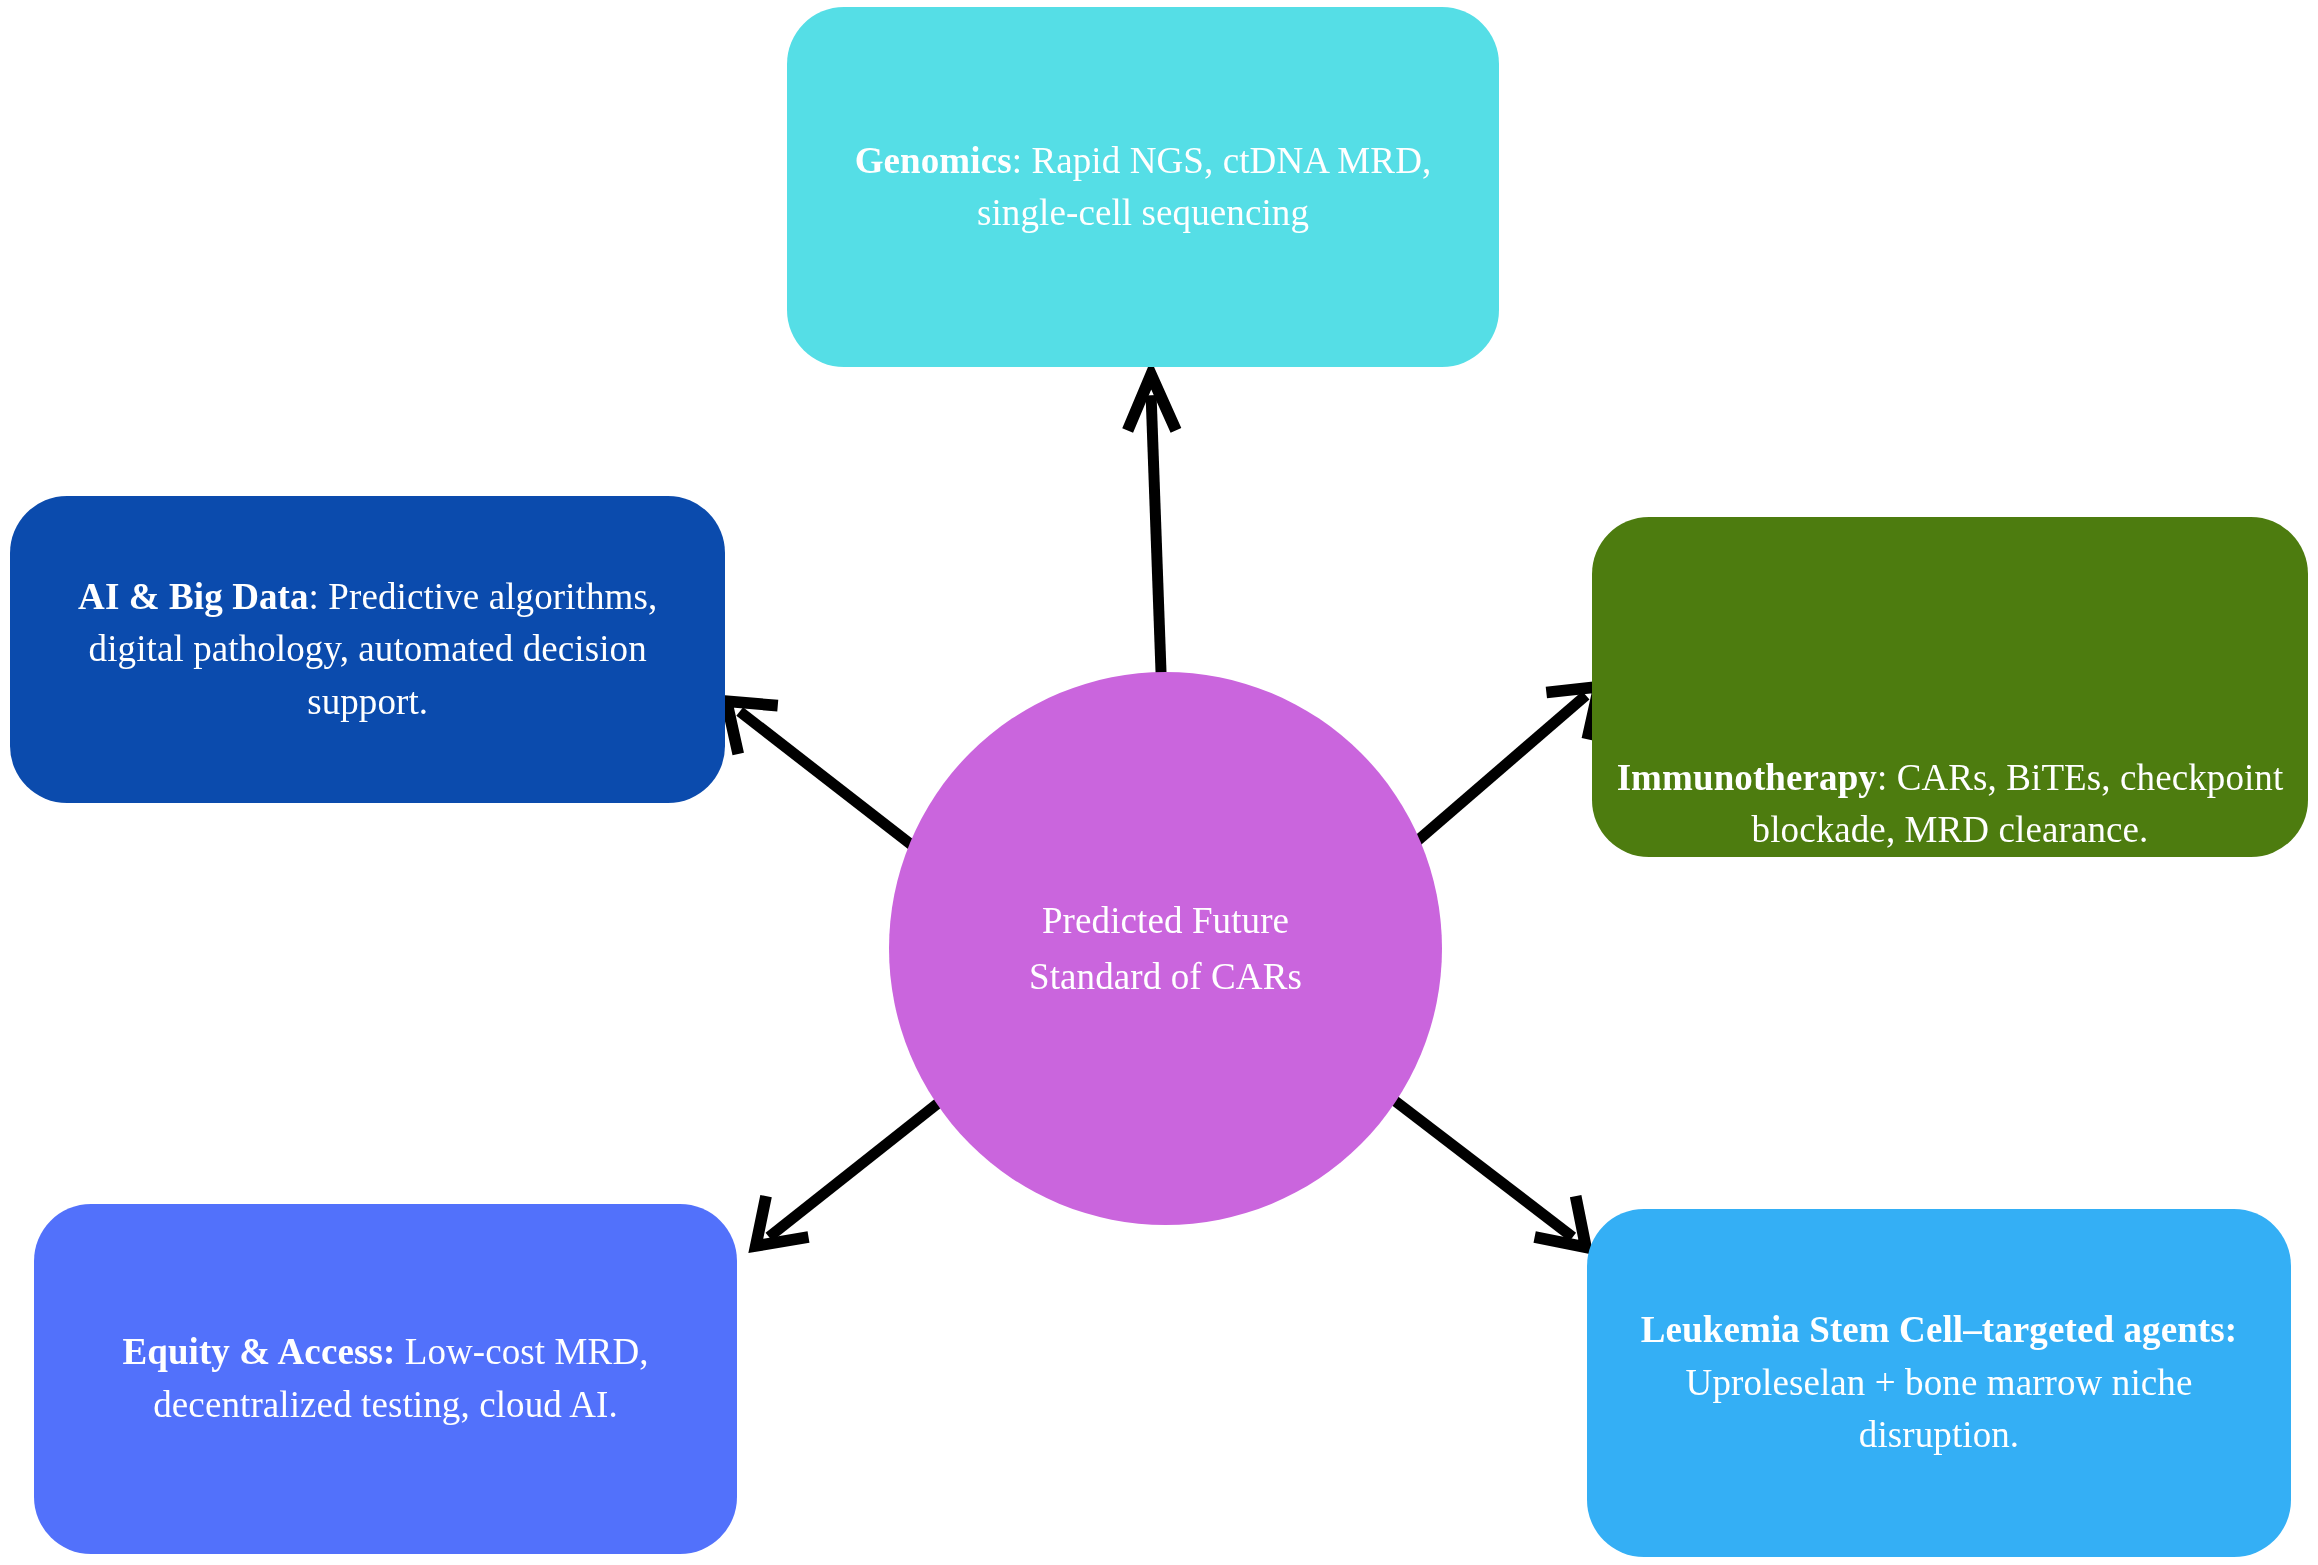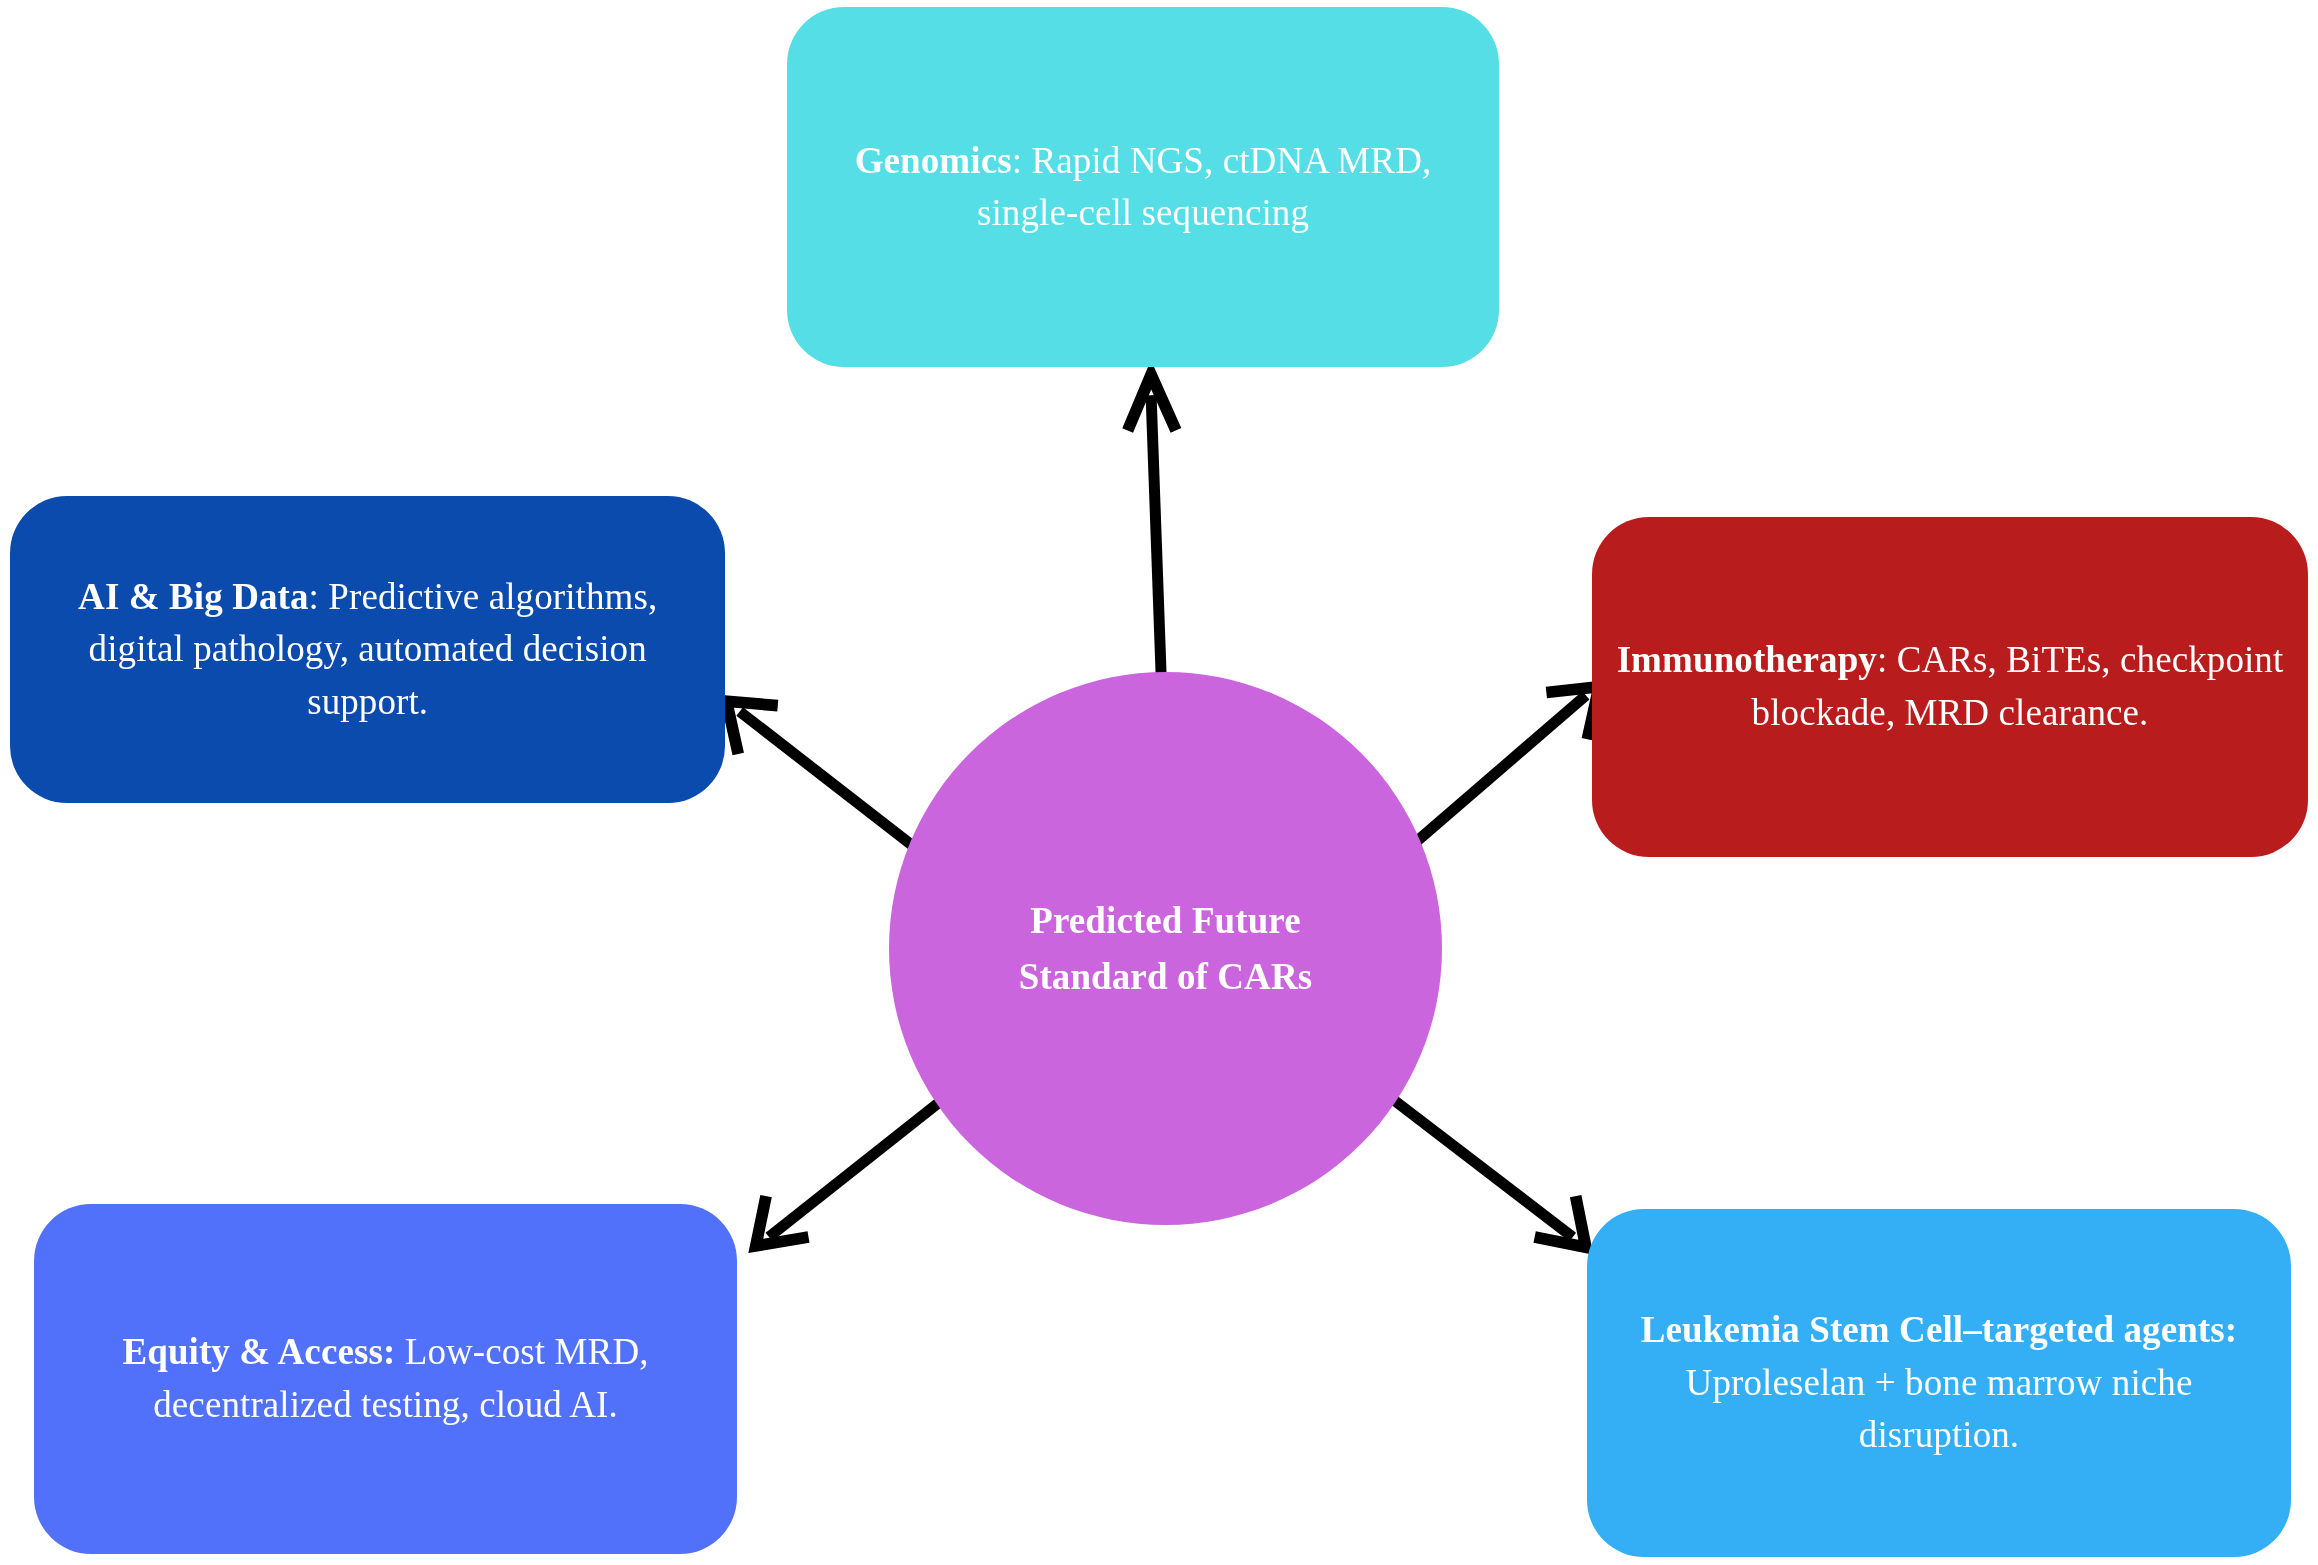--- a/index.html
+++ b/index.html
@@ -66,22 +66,23 @@
     padding: 16px 44px;
   }
   #node-ai { background: #0b4bad; }
 
   
   #node-immuno {
     left: 1592px;
     top: 517px;
     width: 716px;
     height: 340px;
-    background: #b91c1c;
+    background: #4d7c0f;
     padding: 0 17px;
+    align-items: flex-end;
   }
 
   
   #node-equity {
     left: 34px;
     top: 1204px;
     width: 703px;
     height: 350px;
     background: #5271fb;
     padding: 0 28px;
@@ -103,21 +104,21 @@
     top: 672px;
     width: 553px;
     height: 553px;
     border-radius: 50%;
     background: #cc63dd;
     background: #ca65dd;
   }
   #node-core .txt {
     font-size: 37px;
     line-height: 1.5;
-    font-weight: 700;
+    font-weight: 400;
   }
 </style>
 </head>
 <body>
 
 <div id="canvas">
 
   <svg class="arrow-layer" viewBox="0 0 3167 2138" xmlns="http://www.w3.org/2000/svg">
     <g stroke="#000000" stroke-width="15" fill="none" stroke-linecap="butt">
 

